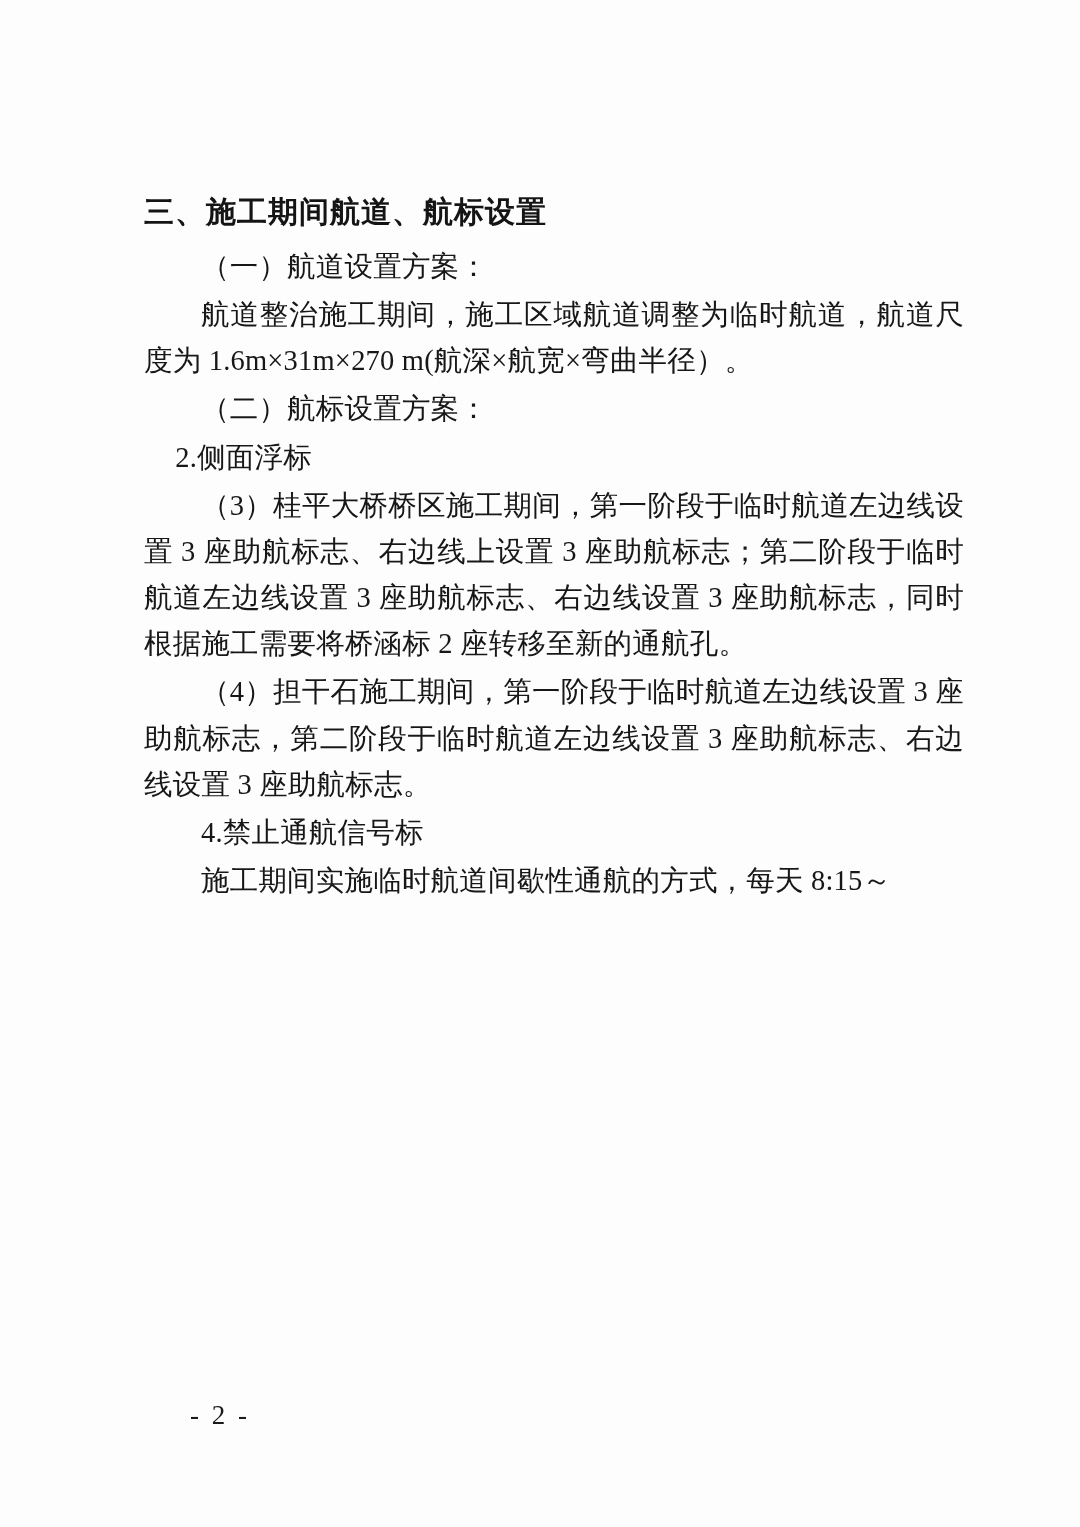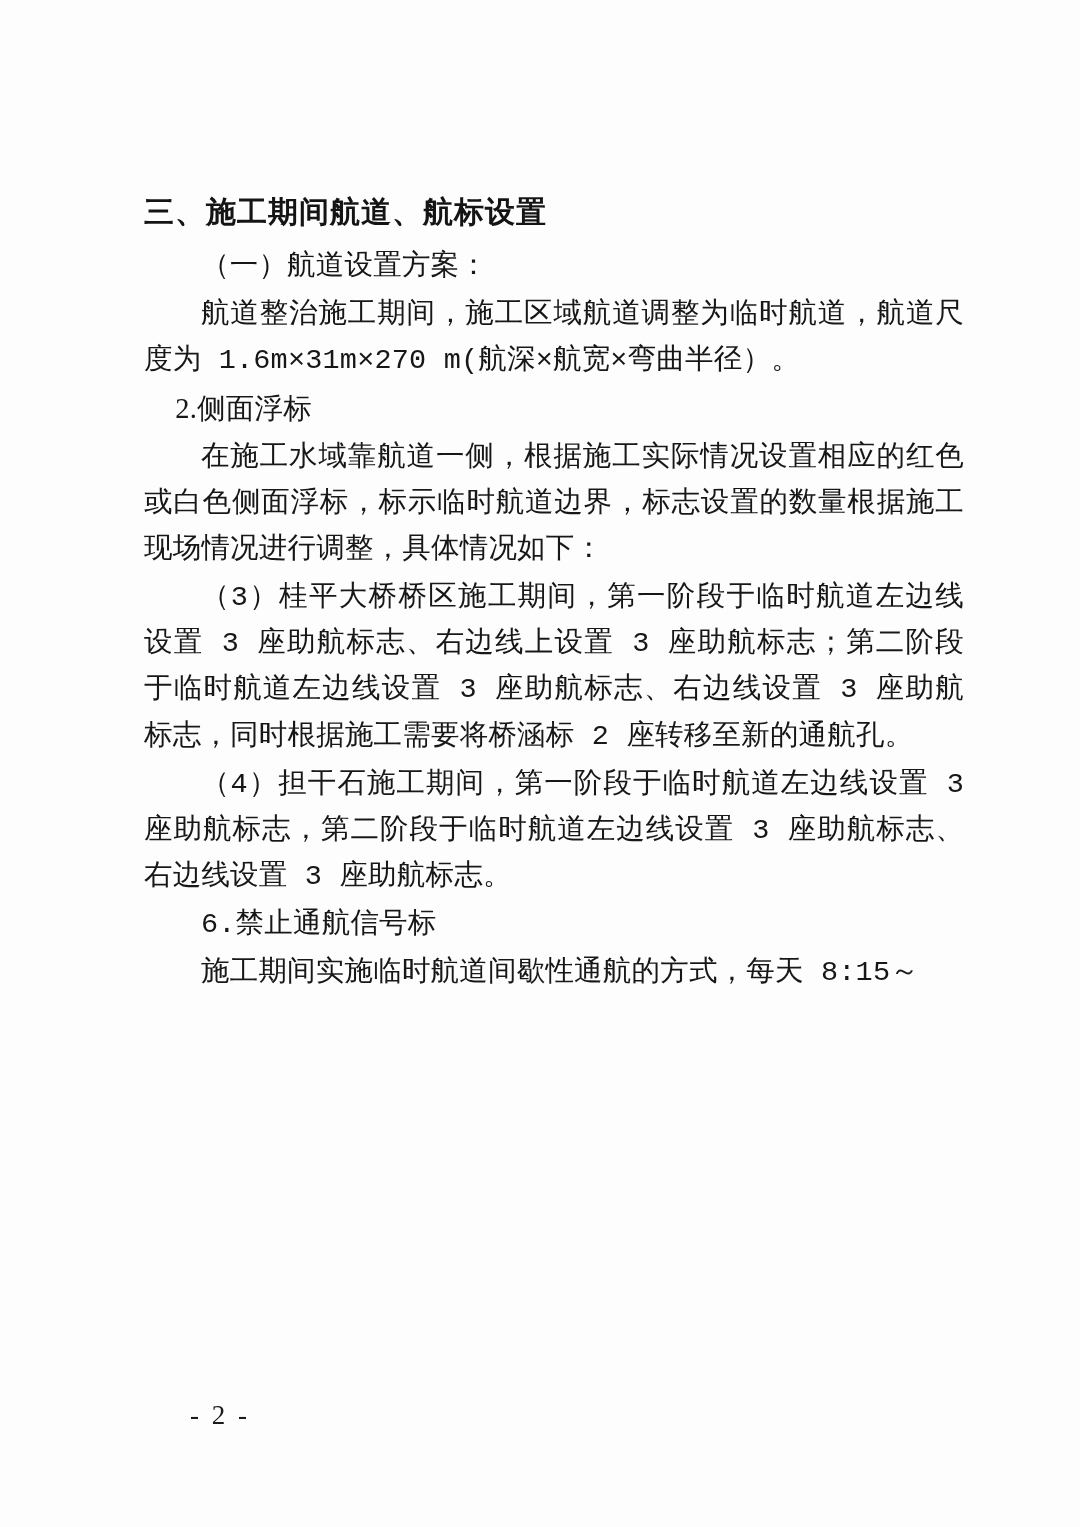--- a/index.html
+++ b/index.html
@@ -42,21 +42,20 @@
     font-size: 28.5px;
     line-height: 1.62;
     text-align: justify;
     text-justify: inter-ideograph;
     margin: 0 0 2px 0;
     color: #171717;
     letter-spacing: 0.2px;
   }
   .indent {
     text-indent: 2em;
-    font-family: Liberation Mono, monospace;
   }
   .indent-small {
     text-indent: 1.1em;
   }
   .page-number {
     position: absolute;
     left: 0;
     right: 0;
     bottom: 96px;
     text-align: center;
@@ -71,24 +70,24 @@
 </style>
 </head>
 <body>
 
 <div class="page">
   <div class="content">
     <div class="heading">三、施工期间航道、航标设置</div>
 
     <p class="para indent">（一）航道设置方案：</p>
     <p class="para indent">航道整治施工期间，施工区域航道调整为临时航道，航道尺度为 1.6m×31m×270 m(航深×航宽×弯曲半径）。</p>
+    <p class="para indent">（二）航标设置方案：</p>
     <p class="para indent-small">2.侧面浮标</p>
-    <p class="para indent">在施工水域靠航道一侧，根据施工实际情况设置相应的红色或白色侧面浮标，标示临时航道边界，标志设置的数量根据施工现场情况进行调整，具体情况如下：</p>
     <p class="para indent">（3）桂平大桥桥区施工期间，第一阶段于临时航道左边线设置 3 座助航标志、右边线上设置 3 座助航标志；第二阶段于临时航道左边线设置 3 座助航标志、右边线设置 3 座助航标志，同时根据施工需要将桥涵标 2 座转移至新的通航孔。</p>
     <p class="para indent">（4）担干石施工期间，第一阶段于临时航道左边线设置 3 座助航标志，第二阶段于临时航道左边线设置 3 座助航标志、右边线设置 3 座助航标志。</p>
-    <p class="para indent">6.禁止通航信号标</p>
+    <p class="para indent">4.禁止通航信号标</p>
     <p class="para indent">施工期间实施临时航道间歇性通航的方式，每天 8:15～</p>
   </div>
 
   <div class="page-number">
     <span class="pn-inner">- 2 -</span>
   </div>
 </div>
 
 </body></html>

